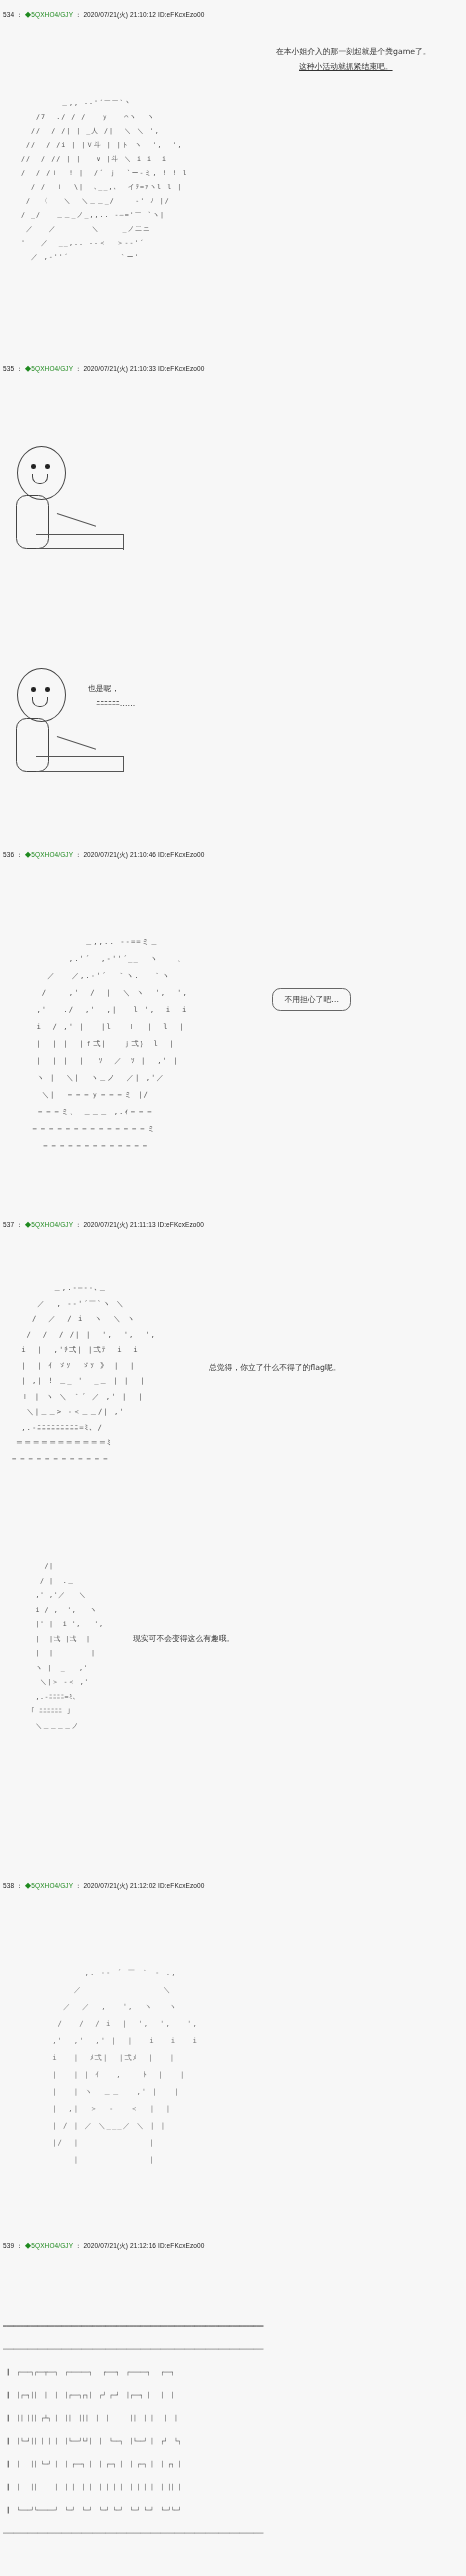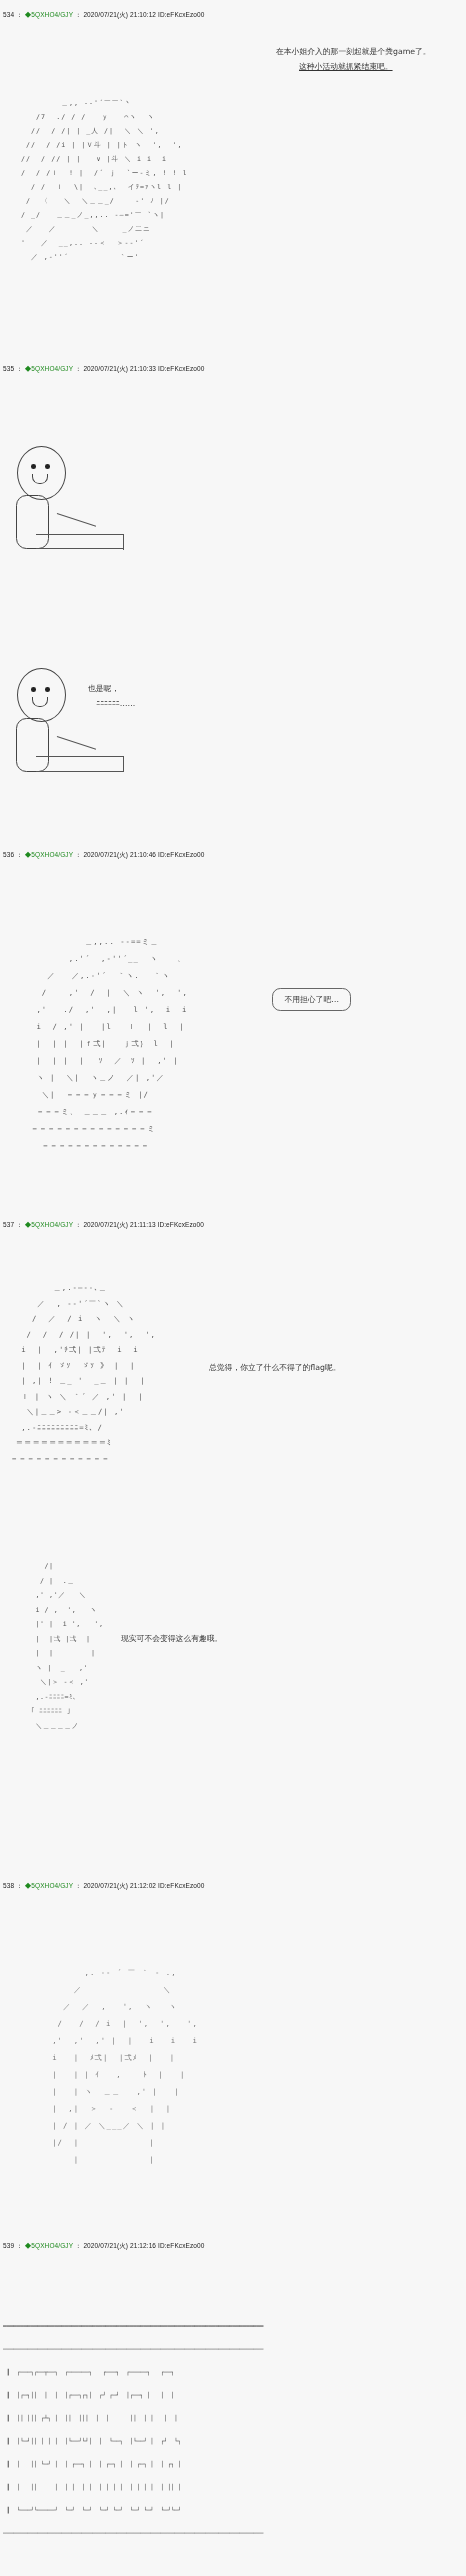--- a/index.html
+++ b/index.html
@@ -152,21 +152,21 @@
  ,' ,'／   ＼
  i / ,  ',   ヽ
  |' |  i ',   ',
  |  |弌 |弌  |
  |  | ゞ ゞ   |
  ヽ |  _   ,'
   ＼|＞ ‐＜ ,'
  ,.-ﾆﾆﾆﾆ=ﾐ、
 ｢ ﾆﾆﾆﾆﾆﾆ ｣
  ＼＿＿＿＿ノ</div>
-<div class="dialogue" style="left:121px; top:1632px;">
+<div class="dialogue" style="left:133px; top:1632px;">
   <div>现实可不会变得这么有趣哦。</div>
 </div>
 
 <div class="post-header" style="top:1882px;">
   <span class="num">538</span>
   <span>：</span>
   <span class="diamond">◆</span><span class="trip">5QXHO4/GJY</span>
   <span>：</span>
   <span>2020/07/21(火) 21:12:02</span>
   <span>ID:eFKcxEzo00</span>

